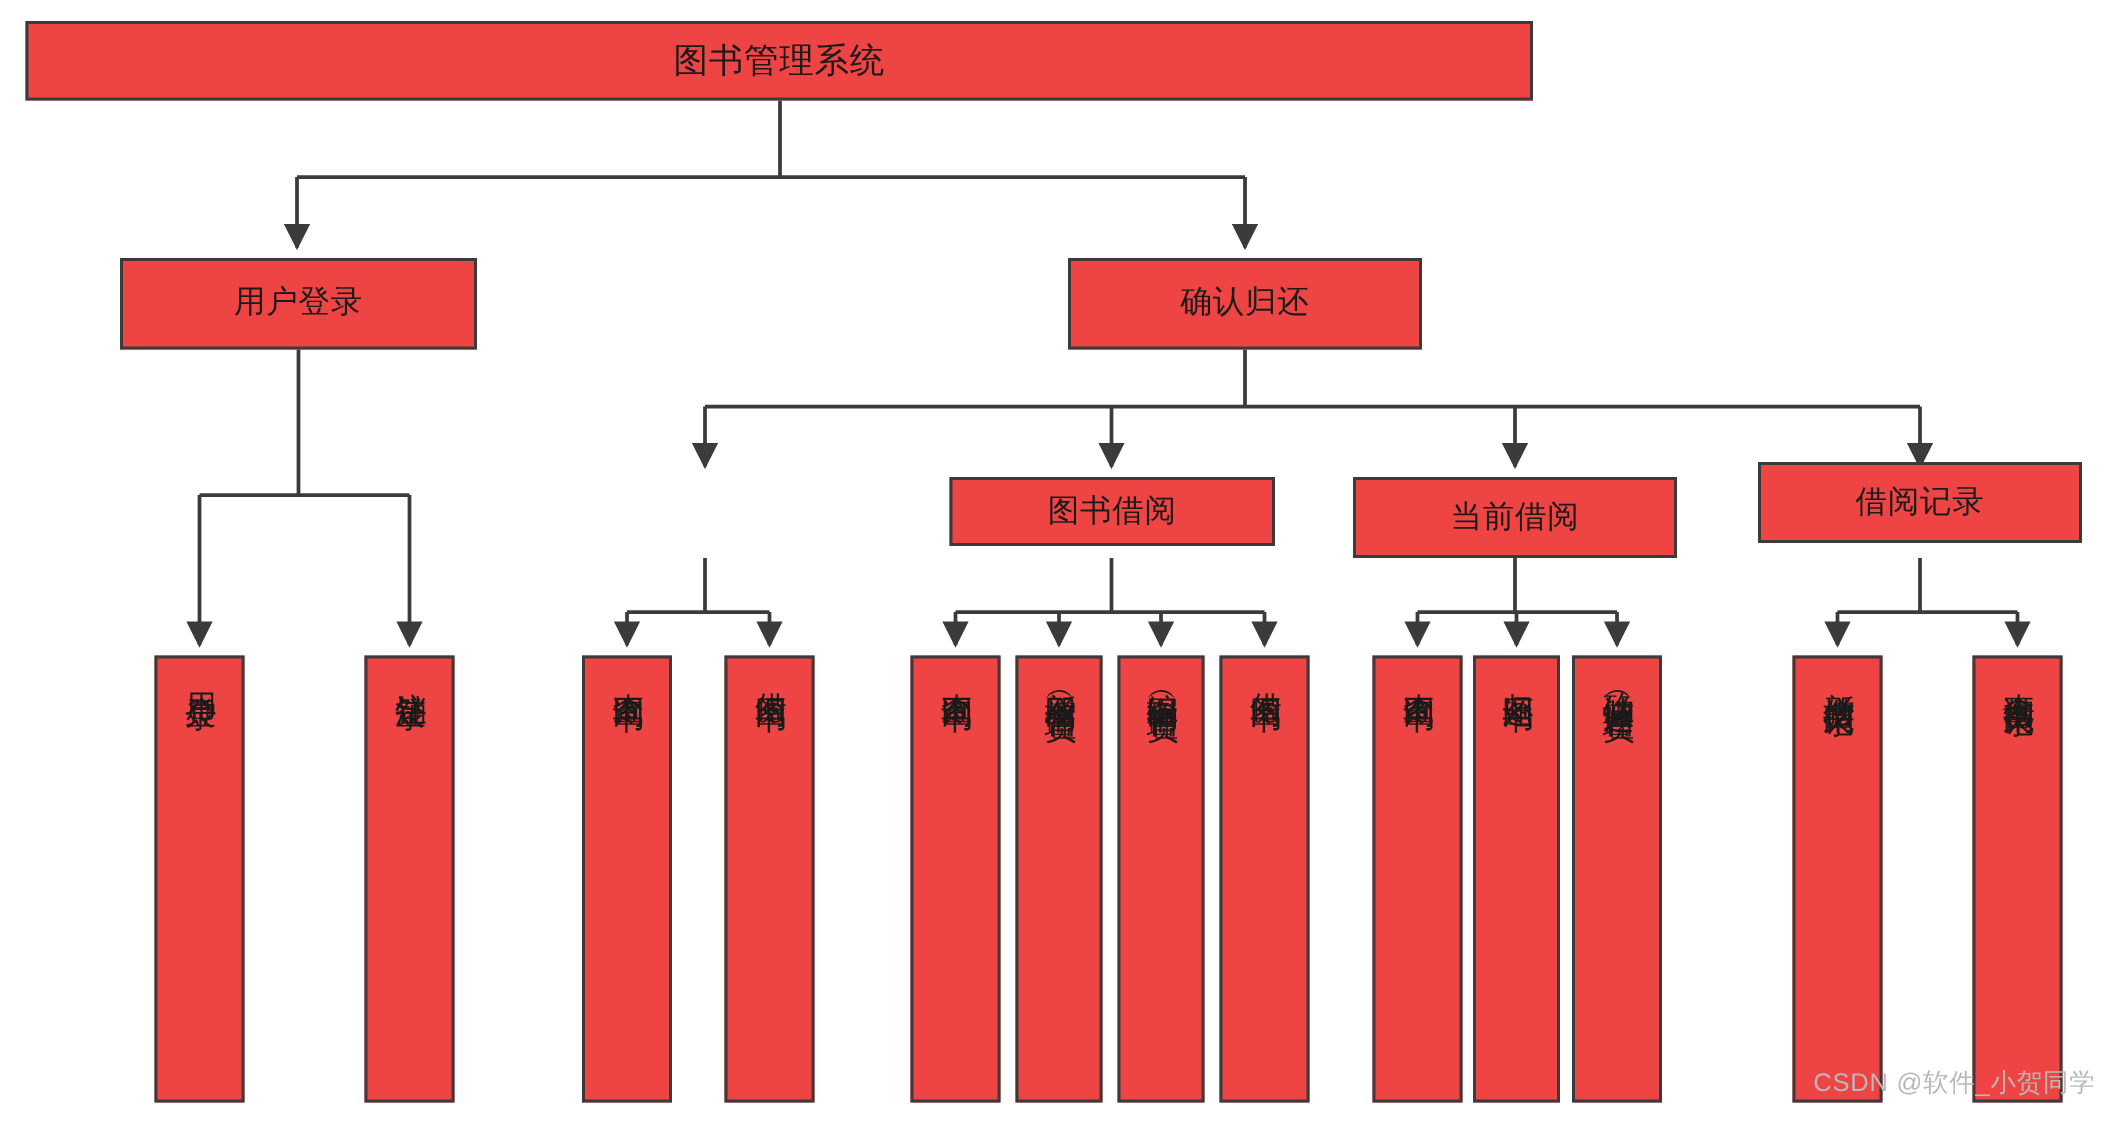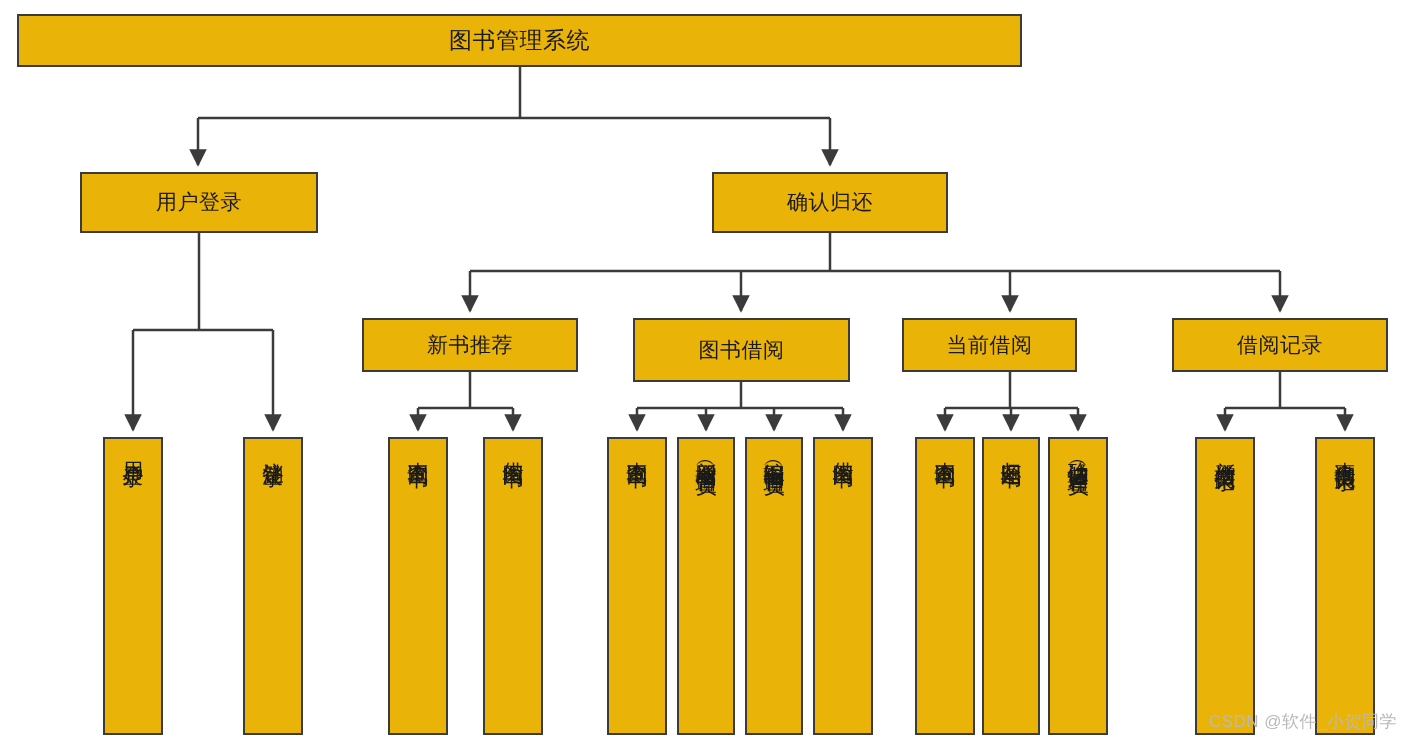--- a/index.html
+++ b/index.html
@@ -21,21 +21,21 @@
     position: absolute;
     left: 0;
     top: 0;
     width: 1405px;
     height: 747px;
     pointer-events: none;
   }
   .node {
     position: absolute;
     box-sizing: border-box;
-    background: #eab308;
+    background: #ef4444;
     border: 2px solid #3b3b3b;
     display: flex;
     align-items: center;
     justify-content: center;
     color: #1a1a1a;
   }
   .node .lbl {
     display: block;
     text-align: center;
     line-height: 1.18;
@@ -130,30 +130,27 @@
     <span class="lbl">图书管理系统</span>
   </div>
 
   <div class="node horiz n-l2" style="left:80px; top:172px; width:238px; height:61px;">
     <span class="lbl">用户登录</span>
   </div>
   <div class="node horiz n-l2" style="left:712px; top:172px; width:236px; height:61px;">
     <span class="lbl">确认归还</span>
   </div>
 
-  <div class="node horiz n-l3" style="left:362px; top:318px; width:216px; height:54px;">
-    <span class="lbl">新书推荐</span>
-  </div>
-  <div class="node horiz n-l3" style="left:633px; top:318px; width:217px; height:64px;">
+  <div class="node horiz n-l3" style="left:633px; top:318px; width:217px; height:46px;">
     <span class="lbl">图书借阅</span>
   </div>
-  <div class="node horiz n-l3" style="left:902px; top:318px; width:175px; height:54px;">
+  <div class="node horiz n-l3" style="left:902px; top:318px; width:216px; height:54px;">
     <span class="lbl">当前借阅</span>
   </div>
-  <div class="node horiz n-l3" style="left:1172px; top:318px; width:216px; height:54px;">
+  <div class="node horiz n-l3" style="left:1172px; top:308px; width:216px; height:54px;">
     <span class="lbl">借阅记录</span>
   </div>
 
   <div class="node vert n-leaf" style="left:103px; top:437px; width:60px; height:298px;">
     <span class="lbl">用户登录</span>
   </div>
   <div class="node vert n-leaf" style="left:243px; top:437px; width:60px; height:298px;">
     <span class="lbl">注销登录</span>
   </div>
 

